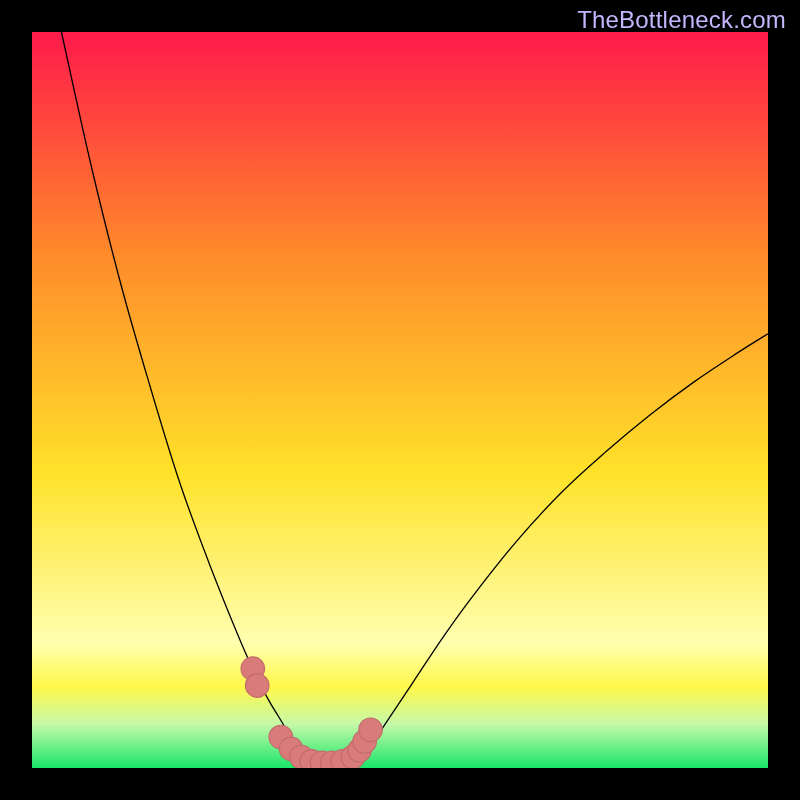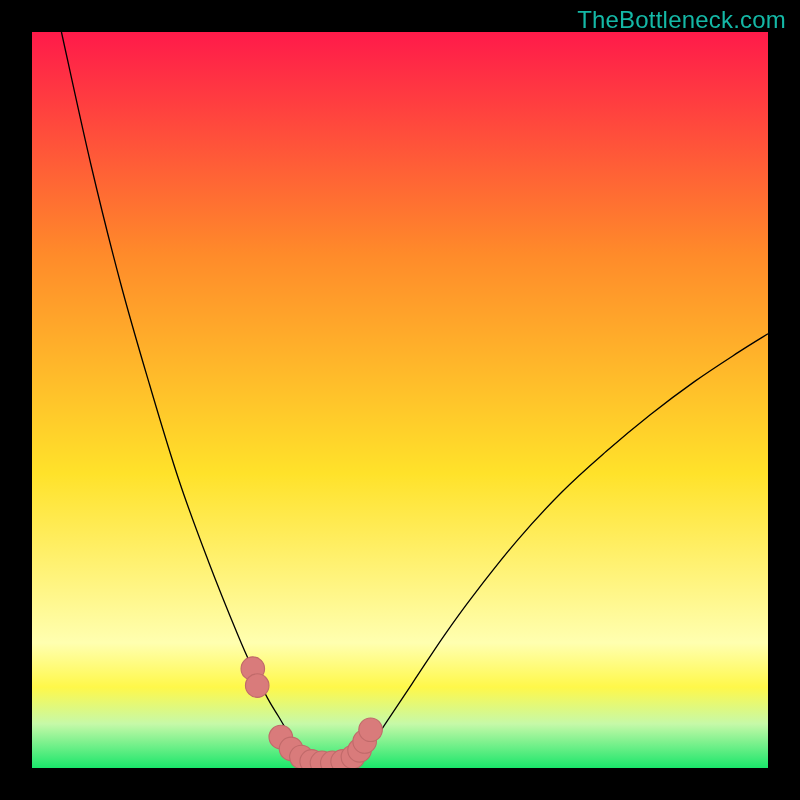--- a/index.html
+++ b/index.html
@@ -14,21 +14,21 @@
   .frame {
     position: relative;
     width: 800px;
     height: 800px;
     background: #000;
   }
   .watermark {
     position: absolute;
     top: 6px;
     right: 14px;
-    color: #14b8a6;
+    color: #c4b5fd;
     font-size: 24px;
     font-weight: 400;
     letter-spacing: 0.2px;
     z-index: 10;
   }
   .plot {
     position: absolute;
     left: 32px;
     top: 32px;
     width: 736px;

